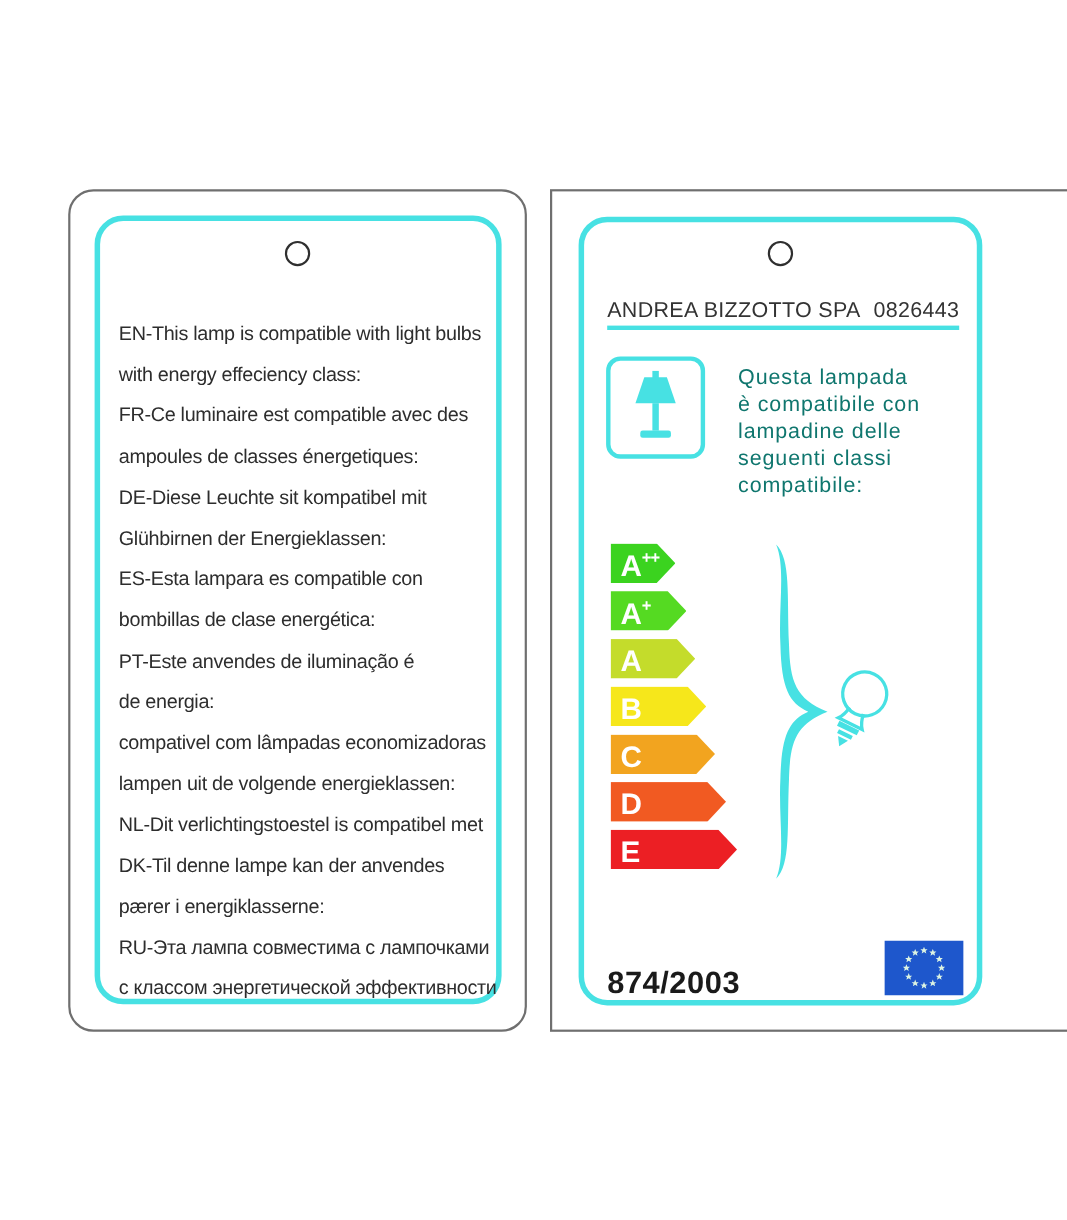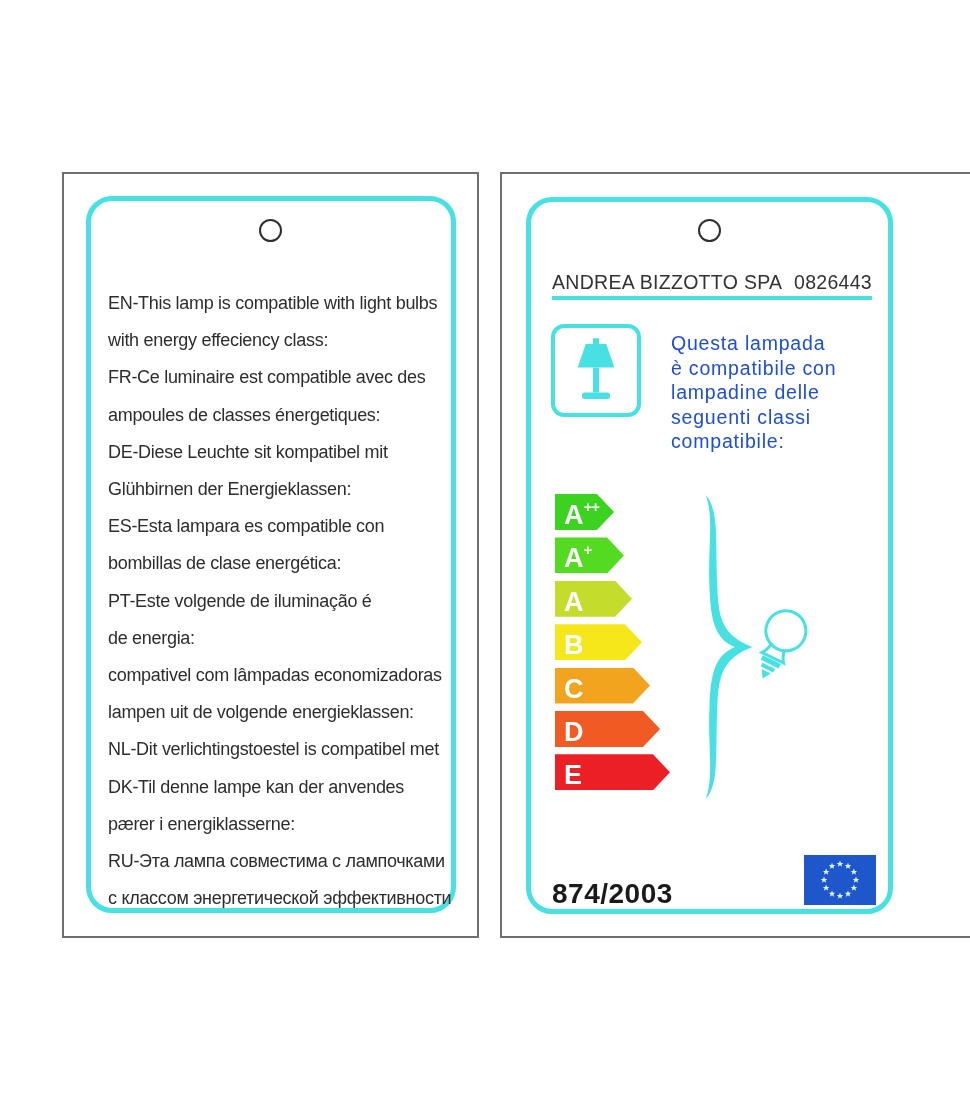--- a/index.html
+++ b/index.html
@@ -4,21 +4,21 @@
 <style>
   html,body{margin:0;padding:0;}
   body{
     width:970px;height:1109px;position:relative;background:#ffffff;
     font-family:"Liberation Sans", sans-serif;color:#2e2e2e;overflow:hidden;
   }
   .outer-box{
     position:absolute;top:172px;height:766px;background:#fff;
     border:2px solid #6f6f6f;box-sizing:border-box;
   }
-  .outer-left{left:62px;width:417px;}
+  .outer-left{left:62px;width:417px;border-radius:23px;}
   .outer-right{left:500px;width:499px;}
   .cyan-tag{
     position:absolute;background:#fff;border:5px solid var(--cyan,#47E1E3);
     border-radius:26px;box-sizing:border-box;
   }
   .tag-left{left:22px;top:22px;width:370px;height:717px;}
   .tag-right{left:24px;top:23px;width:367px;height:717px;}
   .hole{
     position:absolute;left:50%;margin-left:-12px;width:19px;height:19px;
     border:2.5px solid #2f2f2f;border-radius:50%;background:#fff;
@@ -37,21 +37,21 @@
     justify-content:space-between;font-size:19.5px;letter-spacing:0.3px;color:#333;
   }
   .cyan-rule{position:absolute;left:21px;right:16px;top:94px;height:3.5px;background:var(--cyan,#47E1E3);}
   .lamp-box{
     position:absolute;left:20px;top:122px;width:90px;height:93px;
     border:4px solid var(--cyan,#47E1E3);border-radius:13px;box-sizing:border-box;
     display:flex;align-items:center;justify-content:center;background:#fff;
   }
   .it-text{
     position:absolute;left:140px;top:129px;font-size:19.5px;line-height:24.6px;
-    letter-spacing:0.8px;color:#1d4ed8;white-space:nowrap;
+    letter-spacing:0.8px;color:#0f766e;white-space:nowrap;
   }
   .arrows{
     position:absolute;left:24px;top:292px;display:flex;flex-direction:column;gap:7.4px;
   }
   .arrow{
     height:36px;
     clip-path:polygon(0 0, calc(100% - 17px) 0, 100% 50%, calc(100% - 17px) 100%, 0 100%);
     display:flex;align-items:center;
   }
   .arrow-label{
@@ -74,21 +74,21 @@
     <div class="hole hole-left"></div>
     <div class="ml-text">
       <div>EN-This lamp is compatible with light bulbs</div>
       <div>with energy effeciency class:</div>
       <div>FR-Ce luminaire est compatible avec des</div>
       <div>ampoules de classes énergetiques:</div>
       <div>DE-Diese Leuchte sit kompatibel mit</div>
       <div>Glühbirnen der Energieklassen:</div>
       <div>ES-Esta lampara es compatible con</div>
       <div>bombillas de clase energética:</div>
-      <div>PT-Este volgende de iluminação é</div>
+      <div>PT-Este anvendes de iluminação é</div>
       <div>de energia:</div>
       <div>compativel com lâmpadas economizadoras</div>
       <div>lampen uit de volgende energieklassen:</div>
       <div>NL-Dit verlichtingstoestel is compatibel met</div>
       <div>DK-Til denne lampe kan der anvendes</div>
       <div>pærer i energiklasserne:</div>
       <div>RU-Эта лампа совместима с лампочками</div>
       <div>с классом энергетической эффективности</div>
     </div>
   </div>

